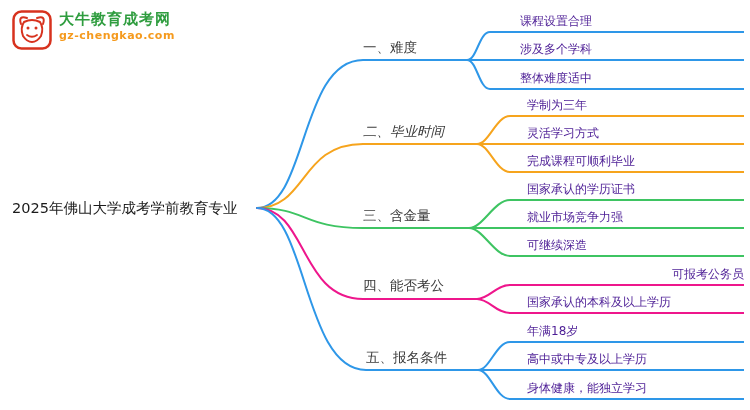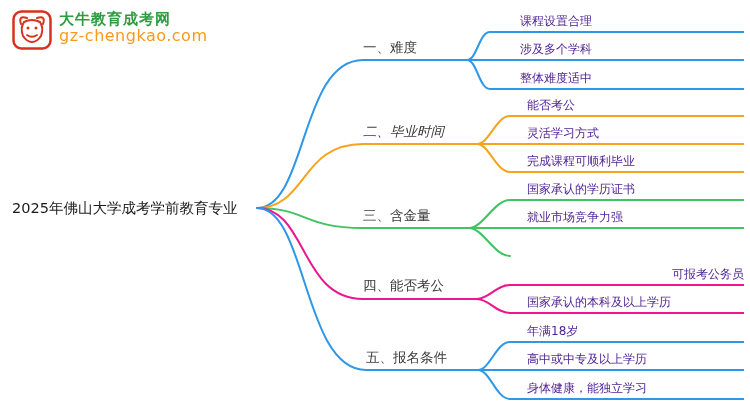--- a/index.html
+++ b/index.html
@@ -4,21 +4,21 @@
 <style>
   * { margin:0; padding:0; box-sizing:border-box; }
   html,body { width:750px; height:410px; }
   body { font-family:"DejaVu Sans","Liberation Sans",sans-serif; background:#fff; }
   .stage { position:relative; width:750px; height:410px; background:#fff; overflow:hidden; }
   svg.links { position:absolute; left:0; top:0; width:750px; height:410px; }
 
   .logo { position:absolute; left:12px; top:10px; display:flex; align-items:flex-start; gap:7px; }
   .logo-icon { width:40px; height:40px; flex:0 0 auto; }
   .logo-brand { font-size:15px; font-weight:bold; color:#2f9d3f; letter-spacing:1px; line-height:19px; }
-  .logo-domain { font-size:16px; font-weight:normal; color:#f59a1d; letter-spacing:0.5px; line-height:14px; }
+  .logo-domain { font-size:11px; font-weight:bold; color:#f59a1d; letter-spacing:0.5px; line-height:14px; }
 
   .root-node { position:absolute; left:12px; top:197px; height:22px; line-height:22px;
                font-size:14.5px; color:#1b1b1b; white-space:nowrap; }
 
   .branch { position:absolute; height:24px; line-height:21px; font-size:13.5px; color:#3a3a3a;
             text-align:left; white-space:nowrap; border-bottom:2px solid #999; }
   .leaf   { position:absolute; height:21px; line-height:19px; font-size:12px; color:#4c1d95;
             white-space:nowrap; border-bottom:2px solid #999; }
 
   .c-blue   { border-color:#2E97E8; }
@@ -100,26 +100,27 @@
   <div class="branch b1 c-blue">一、难度</div>
   <div class="branch b2 c-orange">二、毕业时间</div>
   <div class="branch b3 c-green">三、含金量</div>
   <div class="branch b4 c-pink">四、能否考公</div>
   <div class="branch b5 c-blue">五、报名条件</div>
 
   <div class="leaf leaf-g1 l10 c-blue">课程设置合理</div>
   <div class="leaf leaf-g1 l11 c-blue">涉及多个学科</div>
   <div class="leaf leaf-g1 l12 c-blue">整体难度适中</div>
 
-  <div class="leaf leaf-g2 l20 c-orange">能否考公</div>
+  <div class="leaf leaf-g2 l20 c-orange">学制为三年</div>
   <div class="leaf leaf-g2 l21 c-orange">灵活学习方式</div>
   <div class="leaf leaf-g2 l22 c-orange">完成课程可顺利毕业</div>
 
   <div class="leaf leaf-g3 l30 c-green">国家承认的学历证书</div>
   <div class="leaf leaf-g3 l31 c-green">就业市场竞争力强</div>
+  <div class="leaf leaf-g3 l32 c-green">可继续深造</div>
 
   <div class="leaf leaf-g4 l40 c-pink">可报考公务员</div>
   <div class="leaf leaf-g4 l41 c-pink">国家承认的本科及以上学历</div>
 
   <div class="leaf leaf-g5 l50 c-blue">年满18岁</div>
   <div class="leaf leaf-g5 l51 c-blue">高中或中专及以上学历</div>
   <div class="leaf leaf-g5 l52 c-blue">身体健康，能独立学习</div>
 
 </div>
 

